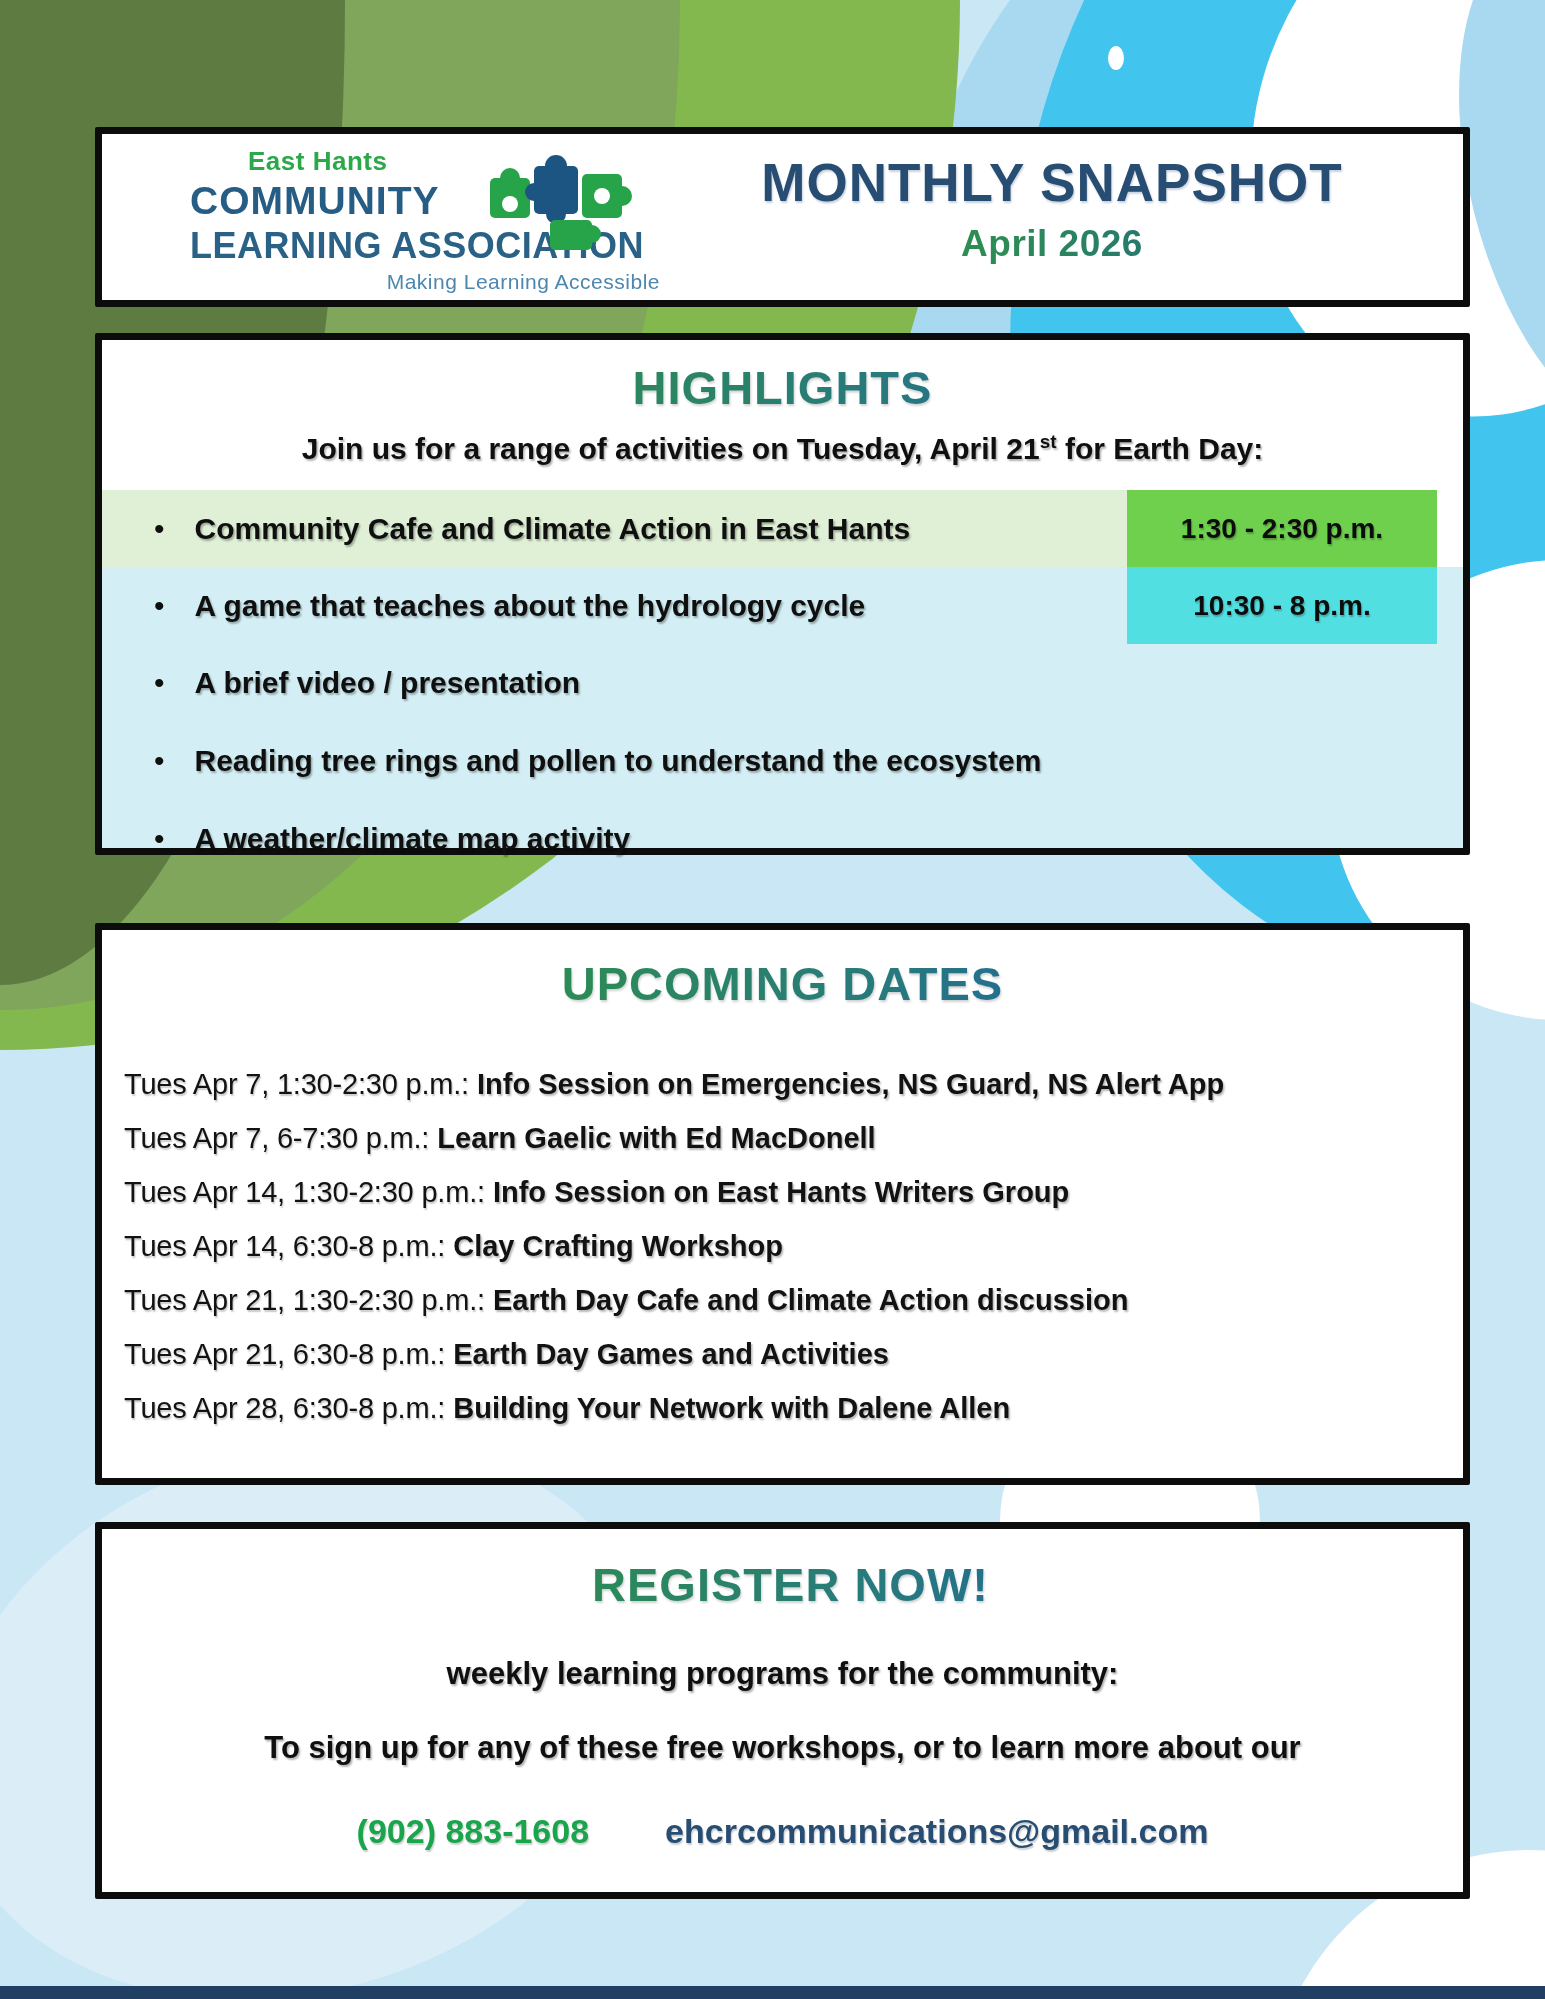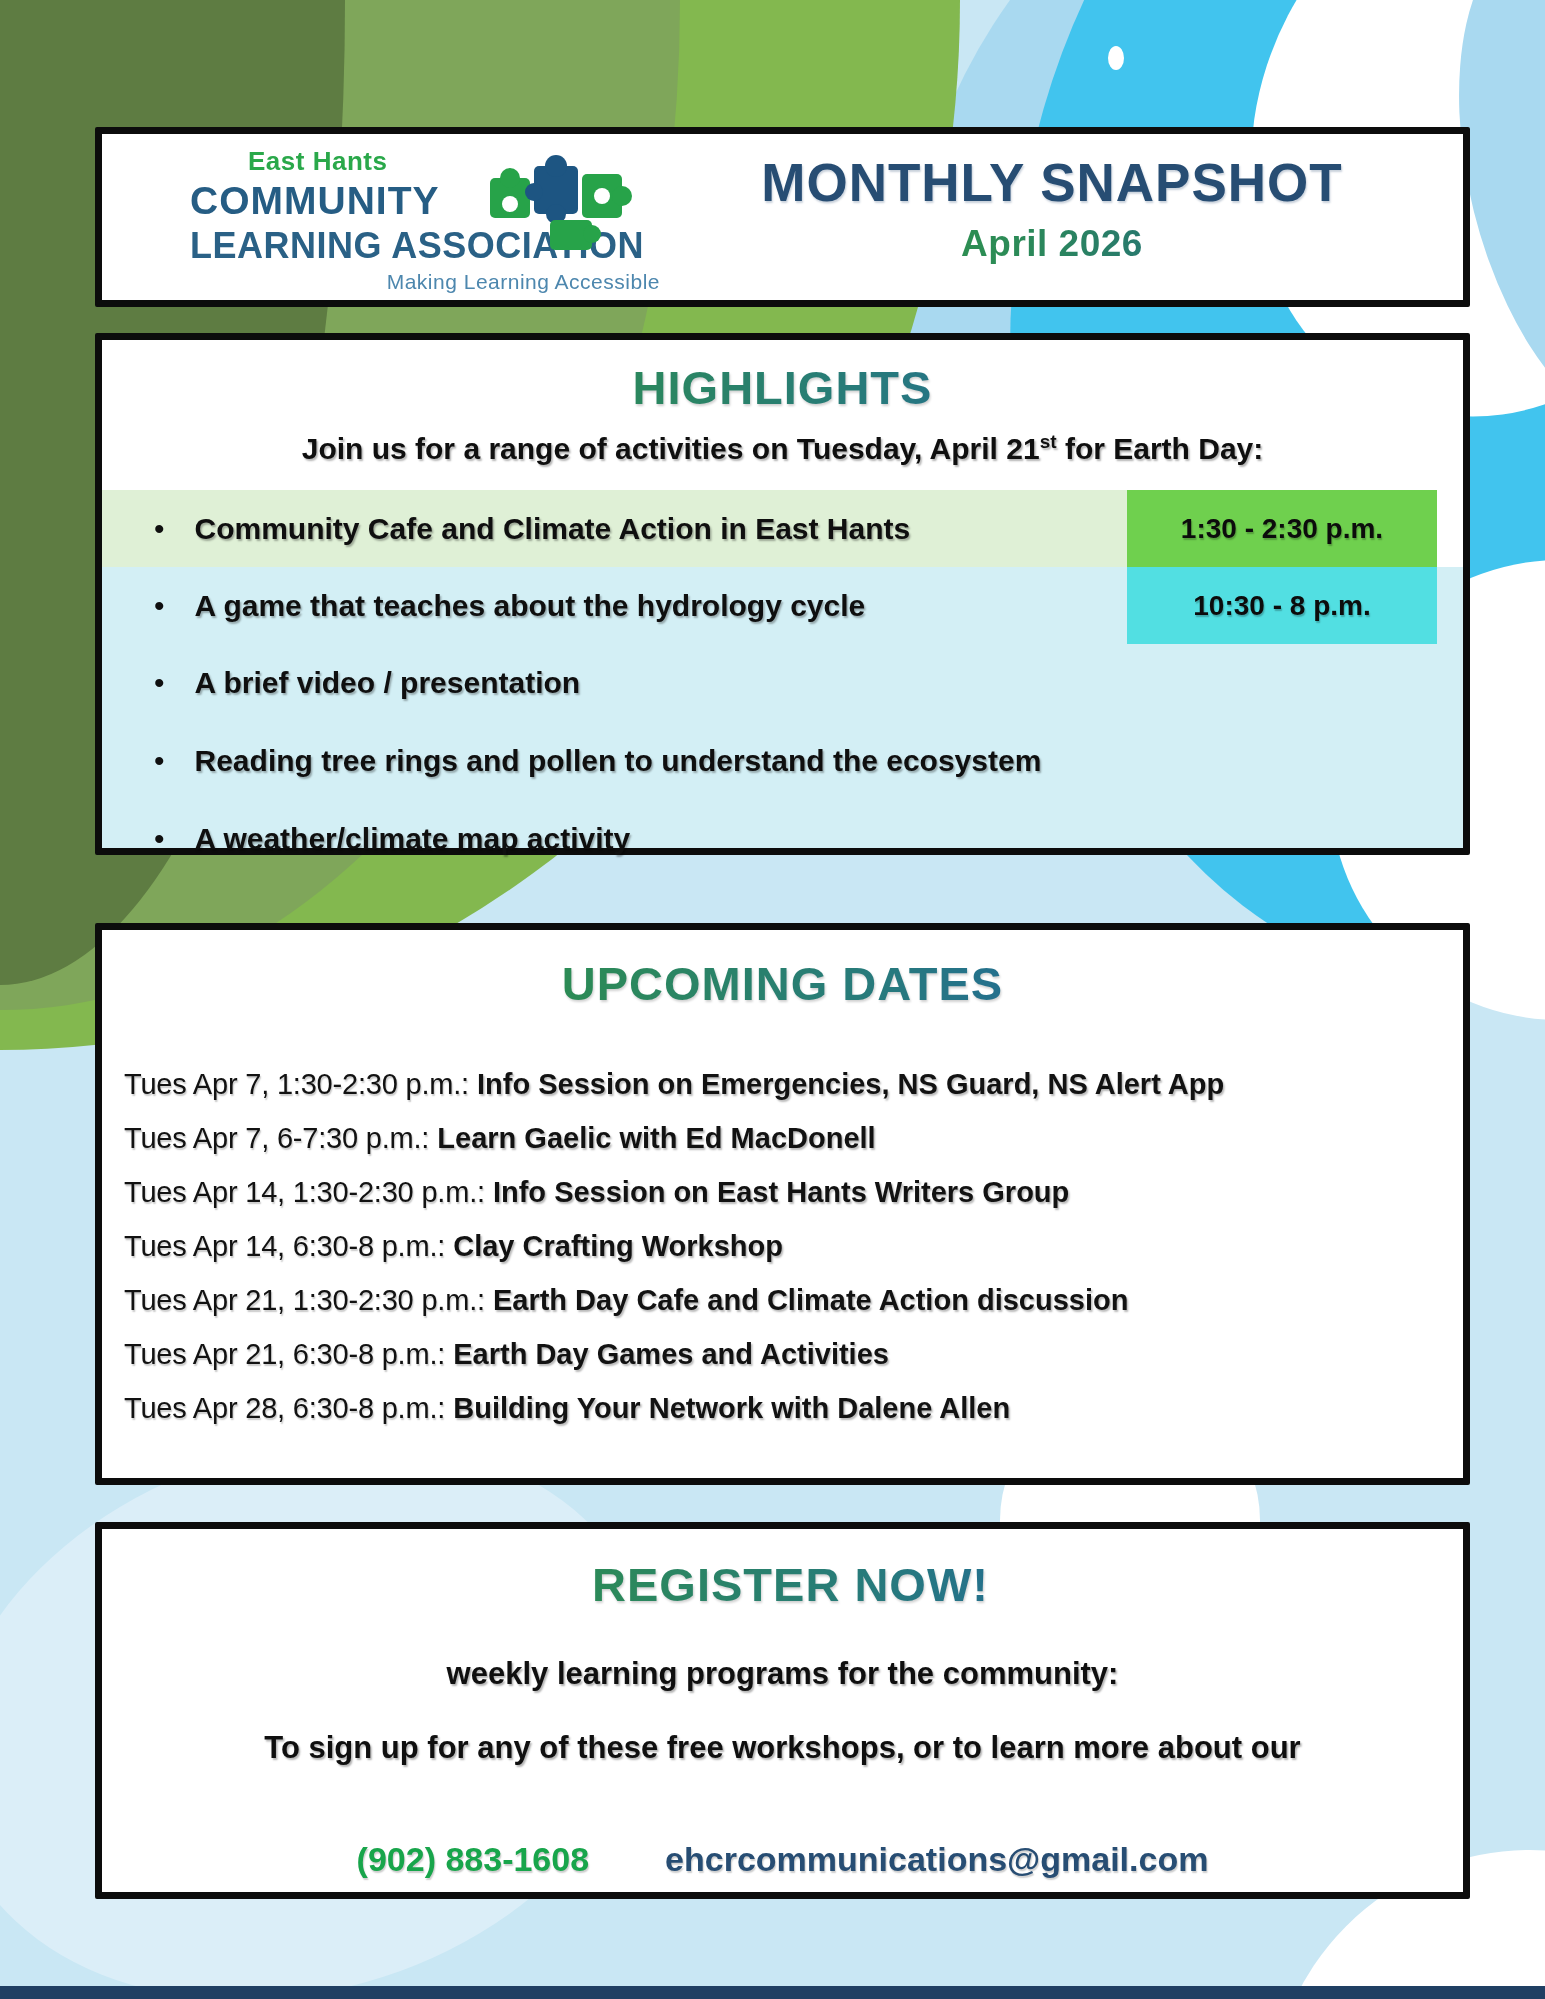--- a/index.html
+++ b/index.html
@@ -88,21 +88,21 @@
   .events { margin:46px 0 0 22px; }
   .event { margin:0; font-size:29px; line-height:54px; color:#121212; white-space:nowrap; }
   .event .when { font-weight:400; letter-spacing:-0.2px; text-shadow:1px 1.5px 1.5px rgba(0,0,0,0.22); }
   .event .what { font-weight:700; text-shadow:1.5px 2px 2px rgba(0,0,0,0.28);text-align:center; }
 
   
   .register-box .section-title { margin-top:28px;padding-left:16px; }
   .reg-line { margin:0; text-align:center; font-size:31px; font-weight:700; color:#0f0f0f; text-shadow:1.5px 2px 2px rgba(0,0,0,0.3); }
   .reg-line-1 { margin-top:38px; }
   .reg-line-2 { margin-top:44px; }
-  .contact-row { margin-top:74px; display:flex; justify-content:center; gap:76px; }
+  .contact-row { margin-top:46px; display:flex; justify-content:center; gap:76px; }
   .phone { color:#18a54b; font-size:34px; font-weight:700; text-shadow:1px 1.5px 1.5px rgba(0,0,0,0.2); }
   .email { color:#274d73; font-size:34px; font-weight:700; text-shadow:1px 1.5px 1.5px rgba(0,0,0,0.2); }
 </style>
 </head>
 <body>
 
 <div class="page">
 
   <div class="shape bg-sliver"></div>
   <div class="shape bg-cyan"></div>

